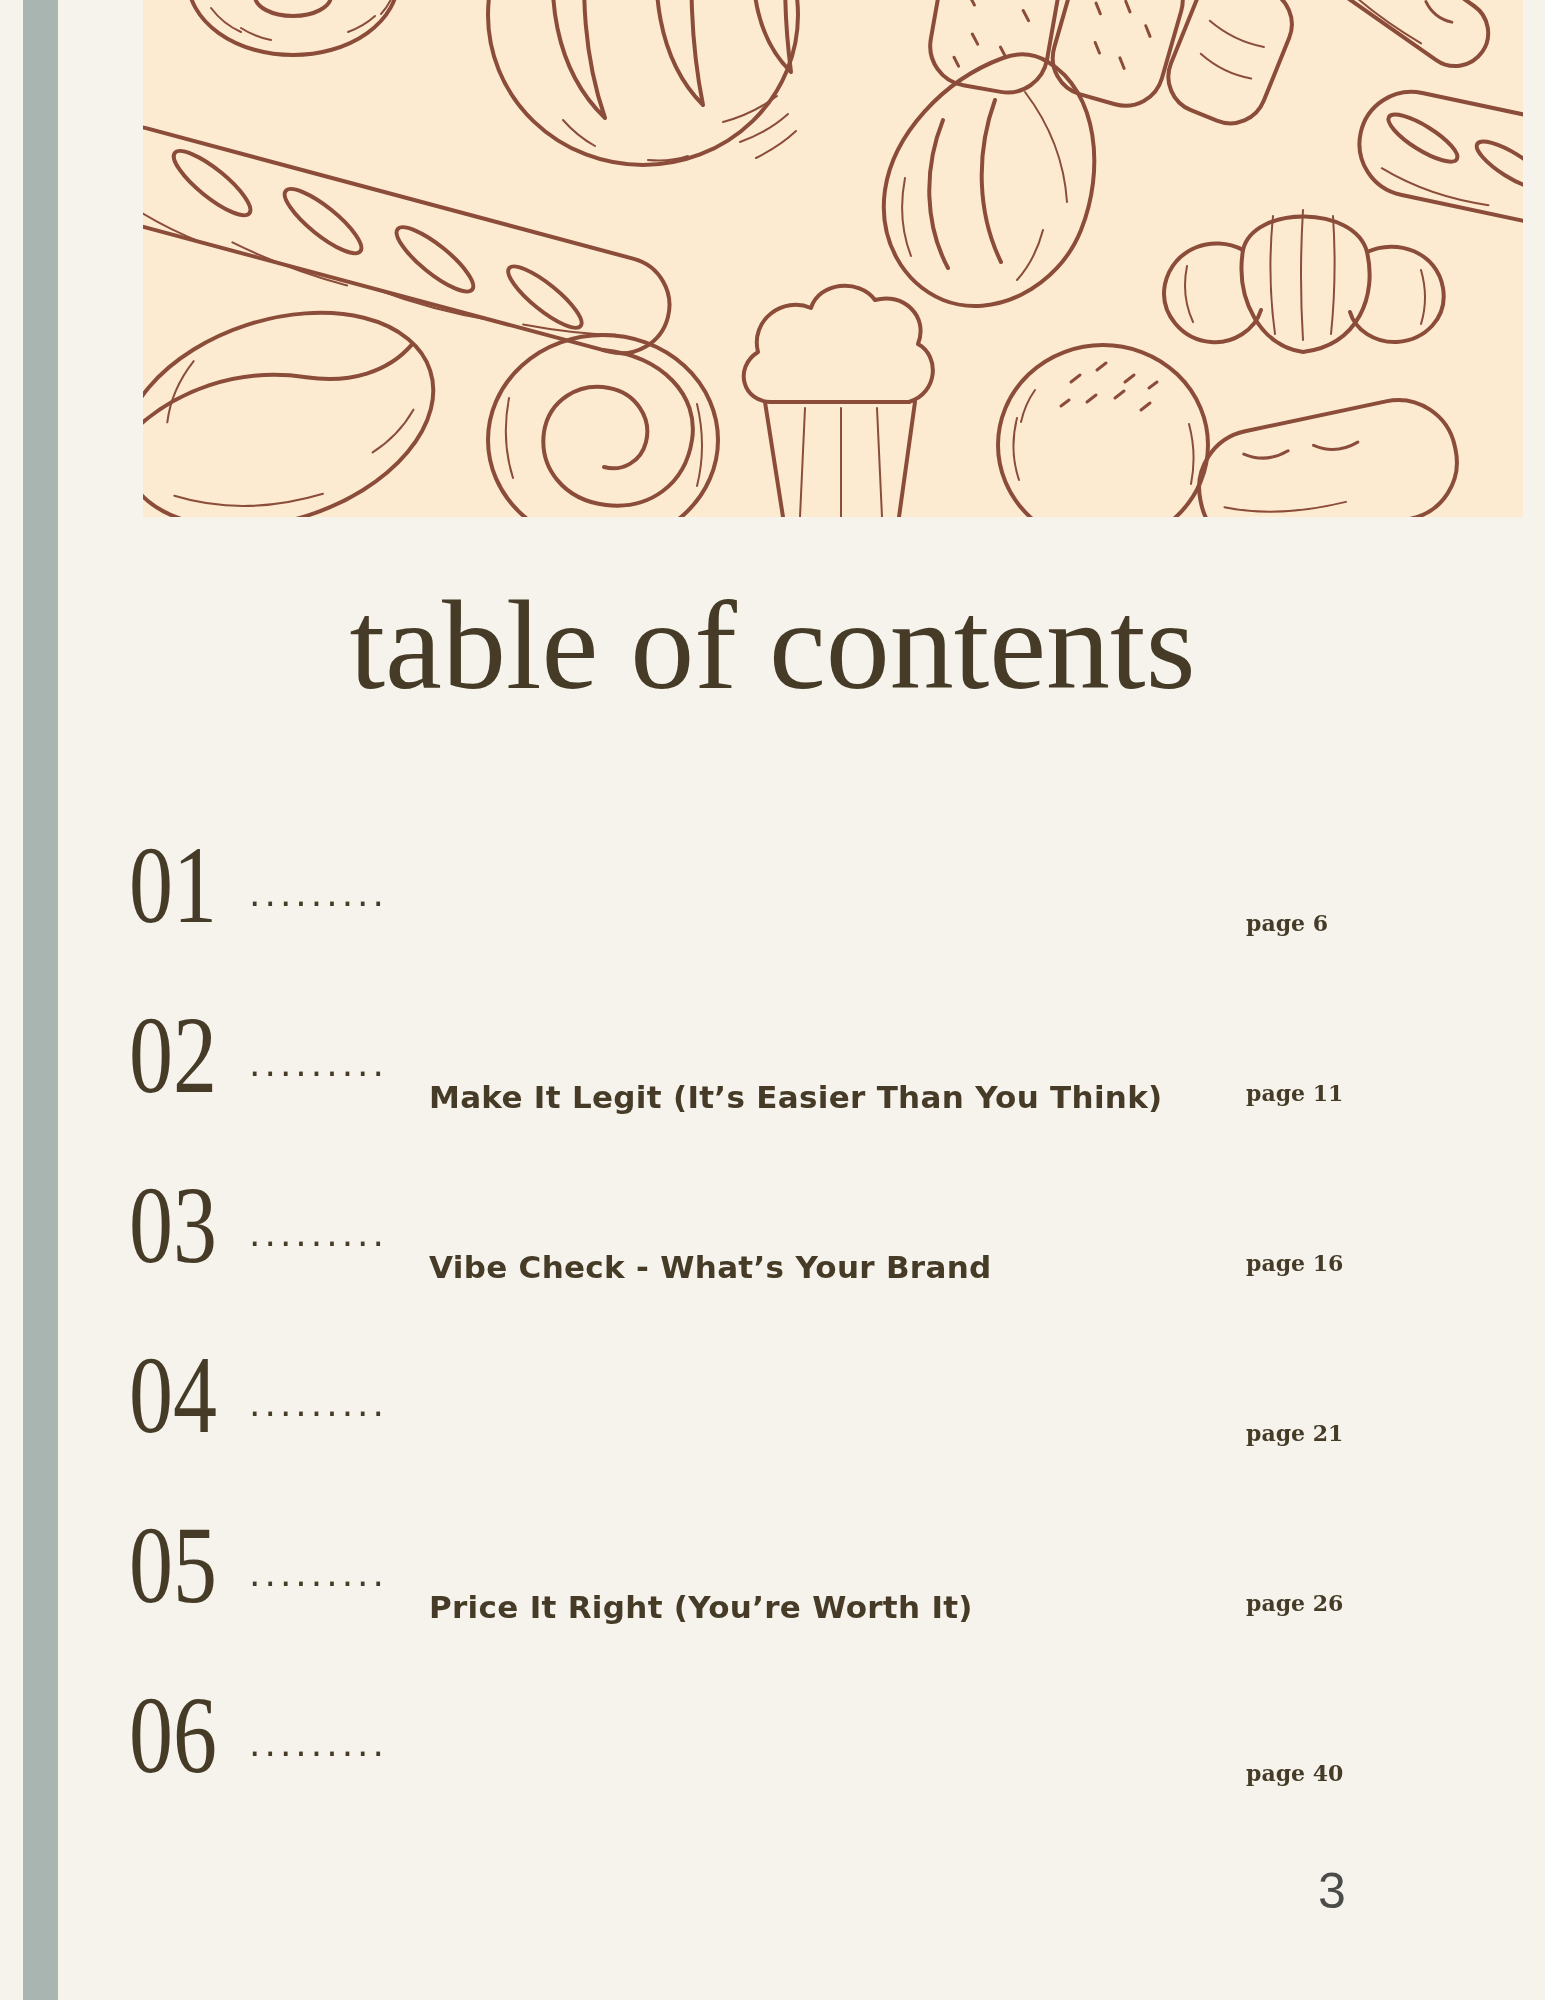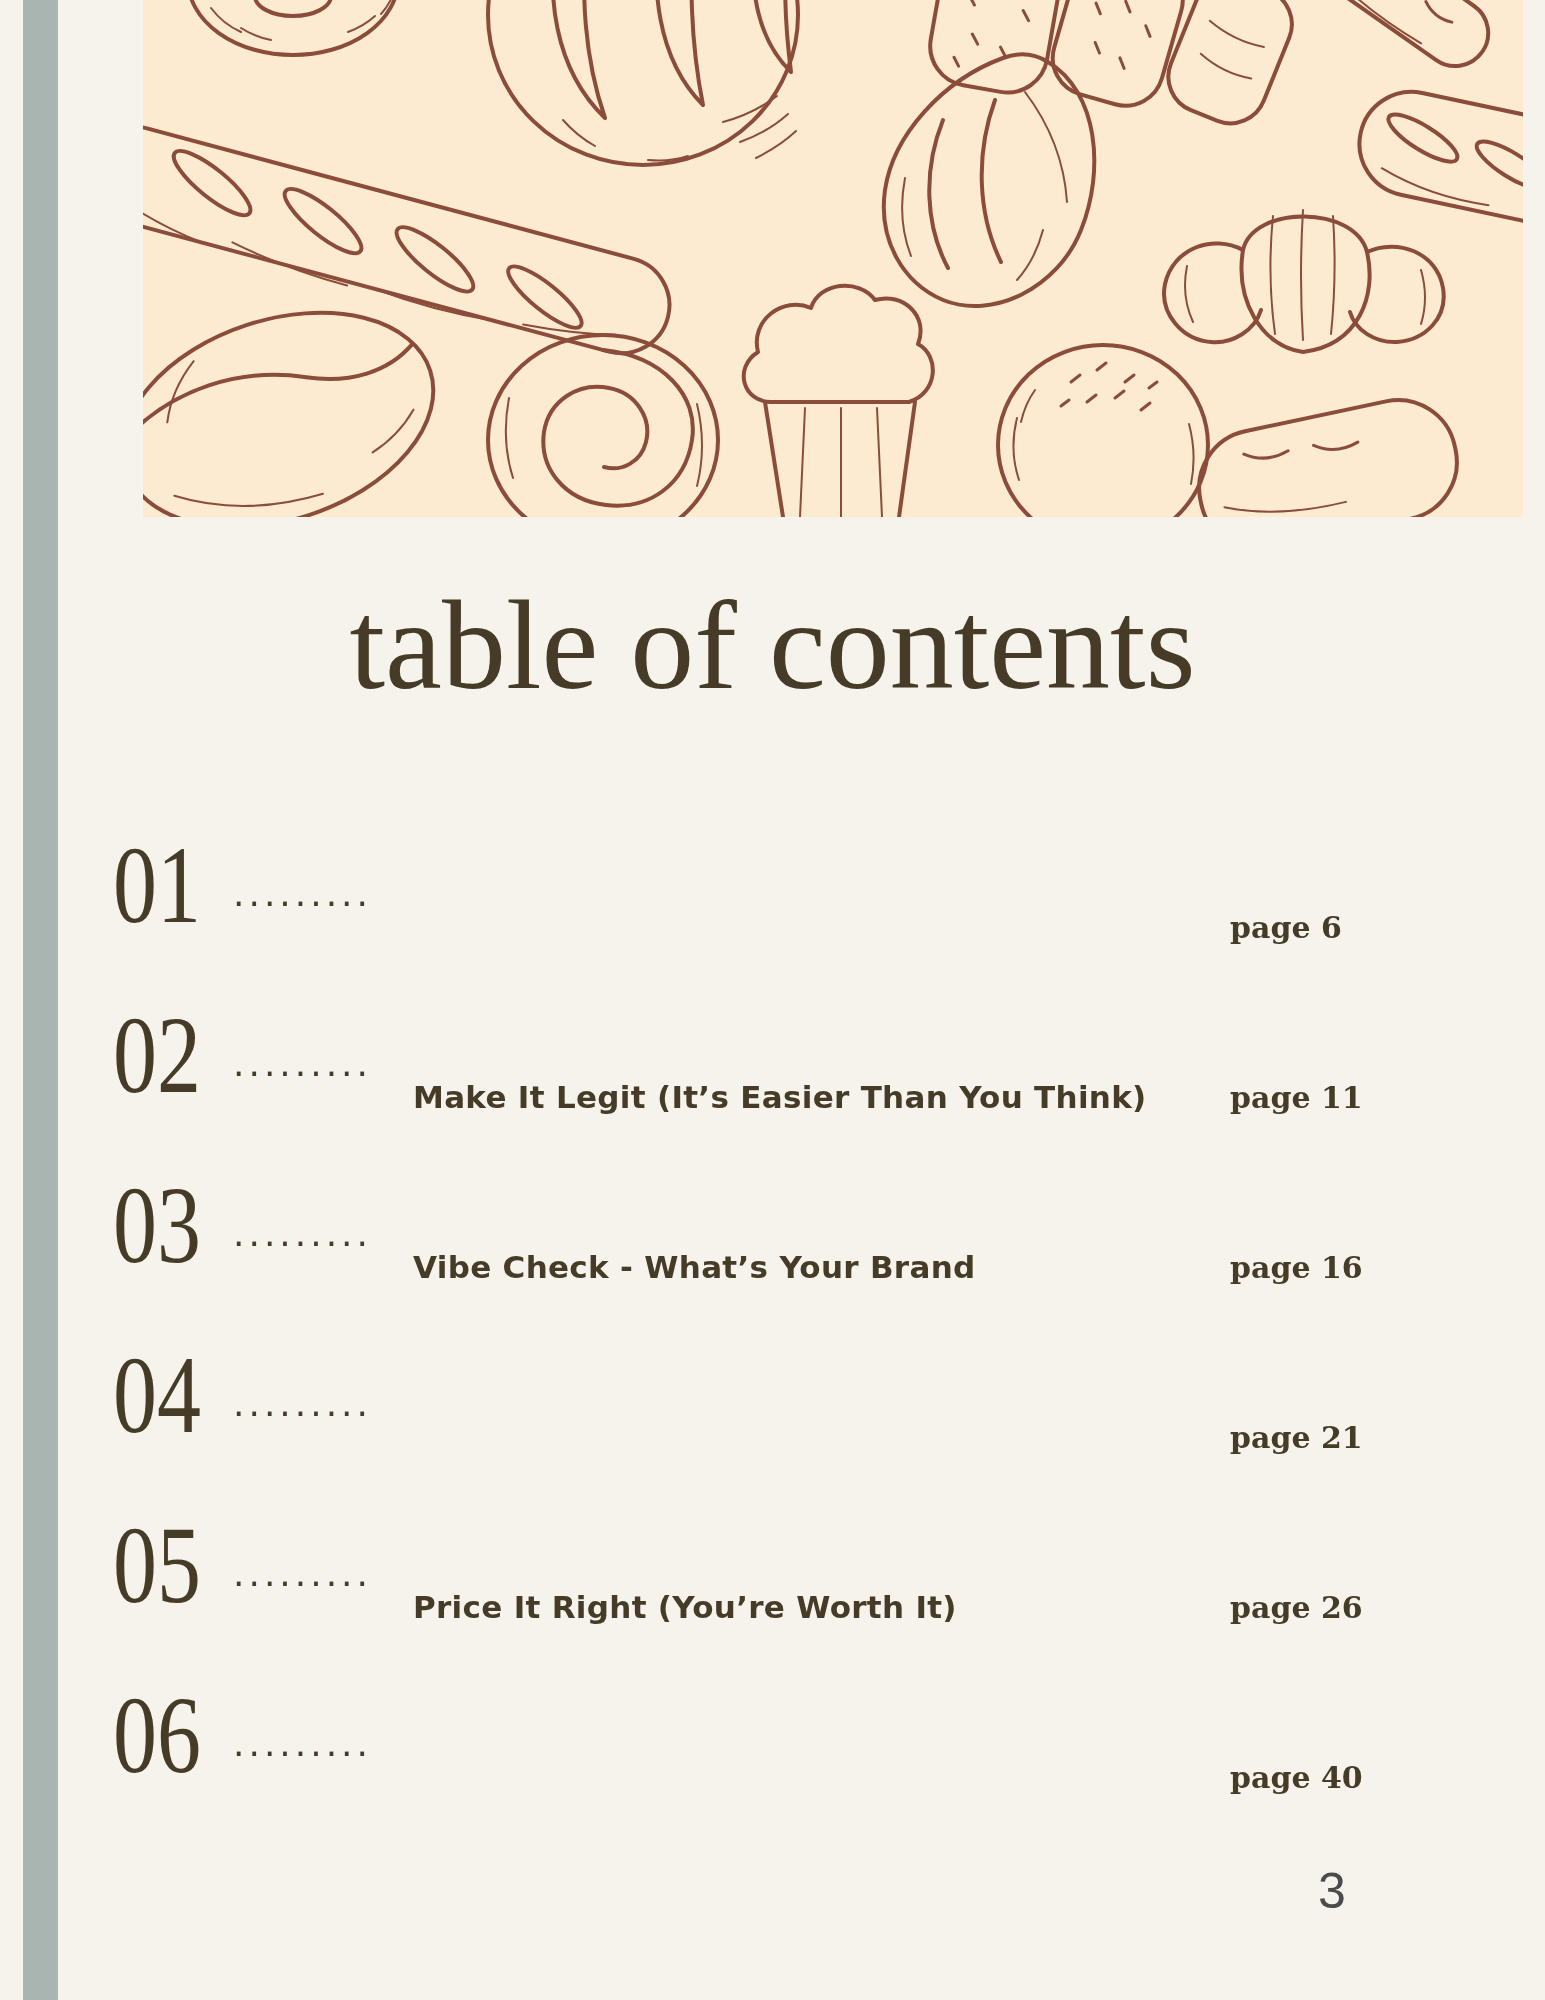--- a/index.html
+++ b/index.html
@@ -35,21 +35,21 @@
   .title{
     position:absolute;left:0;top:578px;width:1545px;
     text-align:center;
     font-family:"Liberation Serif",serif;
     font-weight:400;
     font-size:128px;line-height:1.05;
     color:var(--text);
     letter-spacing:0px;
   }
   .toc{position:absolute;left:113px;top:830px;width:1380px;}
-  .entry{position:relative;height:170px;width:1380px;cursor:pointer;}
+  .entry{position:relative;height:170px;width:1380px;cursor:pointer;margin-left:16px;}
   .num{
     position:absolute;left:0;top:0;
     font-family:"Liberation Serif",serif;
     font-size:110px;line-height:1;
     color:var(--text);
     transform:scaleX(.8);
     transform-origin:left top;
     white-space:nowrap;
   }
   .dots{
@@ -66,21 +66,21 @@
     font-weight:700;
     font-size:31px;line-height:1.1;
     letter-spacing:.3px;
     color:var(--text);
     white-space:nowrap;
   }
   .pg{
     position:absolute;left:1117px;top:81px;
     font-family:"DejaVu Serif",serif;
     font-weight:700;
-    font-size:30px;line-height:1.1;
+    font-size:22px;line-height:1.1;
     color:var(--text);
     white-space:nowrap;
   }
   .folio{
     position:absolute;left:1318px;top:1866px;
     font-family:"Liberation Sans",sans-serif;
     font-size:50px;line-height:1;
     color:var(--gray);
   }
 </style>

